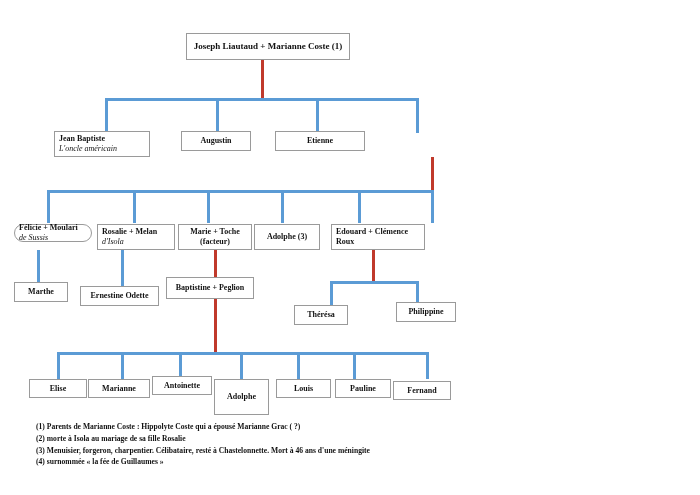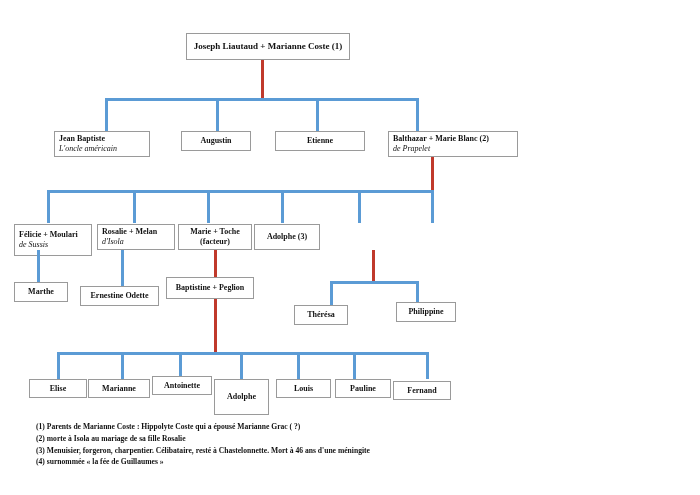--- a/index.html
+++ b/index.html
@@ -87,55 +87,55 @@
   </div>
 
   <div class="node center" style="left:181px; top:131px; width:70px; height:20px;">
     <span class="l1">Augustin</span>
   </div>
 
   <div class="node center" style="left:275px; top:131px; width:90px; height:20px;">
     <span class="l1">Etienne</span>
   </div>
 
-  <div class="node left" style="left:388px; top:131px; width:130px; height:26px;">
-    <span class="l1">Balthazar + Marie Blanc  (2)</span>
-    <span class="l2">de Prapelet</span>
-  </div>
 
   <div class="conn red" style="left:431px; top:157px; width:3px; height:35px;"></div>
 
   <div class="conn blue" style="left:47px; top:190px; width:387px; height:3px;"></div>
 
   <div class="conn blue" style="left:47px; top:190px; width:3px; height:33px;"></div>
   <div class="conn blue" style="left:133px; top:190px; width:3px; height:33px;"></div>
   <div class="conn blue" style="left:207px; top:190px; width:3px; height:33px;"></div>
   <div class="conn blue" style="left:281px; top:190px; width:3px; height:33px;"></div>
   <div class="conn blue" style="left:358px; top:190px; width:3px; height:33px;"></div>
   <div class="conn blue" style="left:431px; top:190px; width:3px; height:33px;"></div>
 
-  <div class="node left" style="left:14px; top:224px; width:78px; height:32px;">
+  <div class="node left" style="left:14px; top:224px; width:78px; height:18px;border-radius:11px;">
     <span class="l1">Félicie + Moulari</span>
     <span class="l2">de Sussis</span>
   </div>
 
   <div class="node left" style="left:97px; top:224px; width:78px; height:26px;">
     <span class="l1">Rosalie + Melan</span>
     <span class="l2">d'Isola</span>
   </div>
 
   <div class="node center" style="left:178px; top:224px; width:74px; height:26px;">
     <span class="l1">Marie + Toche</span>
     <span class="l1">(facteur)</span>
   </div>
 
   <div class="node center" style="left:254px; top:224px; width:66px; height:26px;">
     <span class="l1">Adolphe (3)</span>
   </div>
 
+  <div class="node left" style="left:331px; top:224px; width:94px; height:26px;">
+    <span class="l1">Edouard + Clémence</span>
+    <span class="l1">Roux</span>
+  </div>
 
 
   <div class="conn blue" style="left:37px; top:250px; width:3px; height:32px;"></div>
 
   <div class="conn blue" style="left:121px; top:250px; width:3px; height:36px;"></div>
 
   <div class="conn red" style="left:214px; top:250px; width:3px; height:28px;"></div>
 
   <div class="conn red" style="left:372px; top:250px; width:3px; height:32px;"></div>
 

